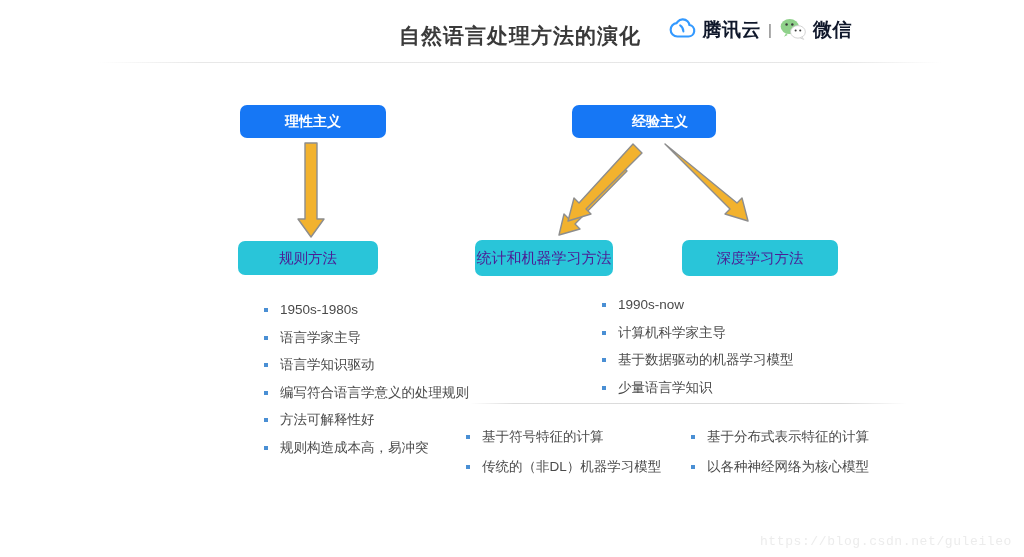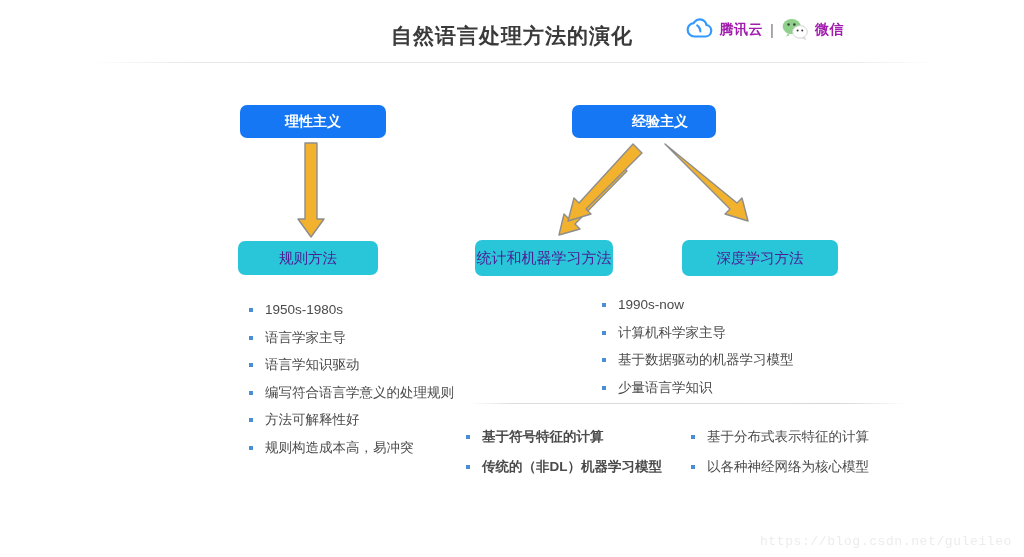--- a/index.html
+++ b/index.html
@@ -5,38 +5,38 @@
   * { box-sizing: border-box; margin: 0; padding: 0; }
   html, body {
     width: 1024px; height: 557px;
     background: #ffffff;
     font-family: "Liberation Sans", "DejaVu Sans", sans-serif;
     overflow: hidden;
   }
   .slide { position: relative; width: 1024px; height: 557px; background: #fff; }
 
   
-  .header { position: absolute; left: 0; top: 0; width: 860px; height: 62px; }
+  .header { position: absolute; left: 8px; top: 0; width: 860px; height: 62px; }
   .slide-title {
     position: absolute; left: 0; top: 22px; width: 1024px;
     text-align: center;
     font-size: 21px; font-weight: bold; color: #3a3a3a;
     letter-spacing: 1px;
   }
   .header-rule {
     position: absolute; left: 90px; top: 62px; width: 844px; height: 1px;
     background: linear-gradient(to right, #ffffff, #e8e8e8 12%, #e6e6e6 88%, #ffffff);
   }
   .brand {
     position: absolute; right: 16px; top: 14px;
     display: flex; align-items: center; gap: 6px;
     height: 30px;
   }
   .brand-name {
-    font-size: 14px; font-weight: bold; color: #a21caf; line-height: 1;
+    font-size: 19px; font-weight: bold; color: #0f172a; line-height: 1;
     letter-spacing: 0.5px;
   }
   .brand-sep { font-size: 15px; color: #777; padding: 0 1px; }
   .cloud-icon { width: 28px; height: 22px; display: block; }
   .wechat-icon { width: 28px; height: 24px; display: block; }
 
   
   .node {
     position: absolute;
     display: flex; align-items: center; justify-content: center;
@@ -59,28 +59,28 @@
 
   
   .bullets { position: absolute; }
   .bullet-row { display: flex; align-items: flex-start; }
   .bullet-mark {
     width: 4px; height: 4px; background: #4a8fd4; flex: none;
     margin-top: 8px; margin-right: 12px;
   }
   .bullet-text { font-size: 13.5px; color: #4a4a4a; line-height: 19px; white-space: nowrap; }
 
-  #list-left { left: 249px; top: 300px; }
+  #list-left { left: 264px; top: 300px; }
   #list-left .bullet-row { margin-bottom: 8.5px; }
 
   #list-right-top { left: 602px; top: 295px; }
   #list-right-top .bullet-row { margin-bottom: 8.5px; }
 
   #list-bottom-a { left: 466px; top: 427px; }
-  #list-bottom-a .bullet-row { margin-bottom: 11px; font-weight: bold; }
+  #list-bottom-a .bullet-row { margin-bottom: 11px; }
 
   #list-bottom-b { left: 691px; top: 427px; }
   #list-bottom-b .bullet-row { margin-bottom: 11px; }
 
   .divider {
     position: absolute; left: 470px; top: 403px; width: 437px; height: 1px;
     background: linear-gradient(to right, #ffffff, #dddddd 10%, #d8d8d8 85%, #ffffff);
   }
 
   

